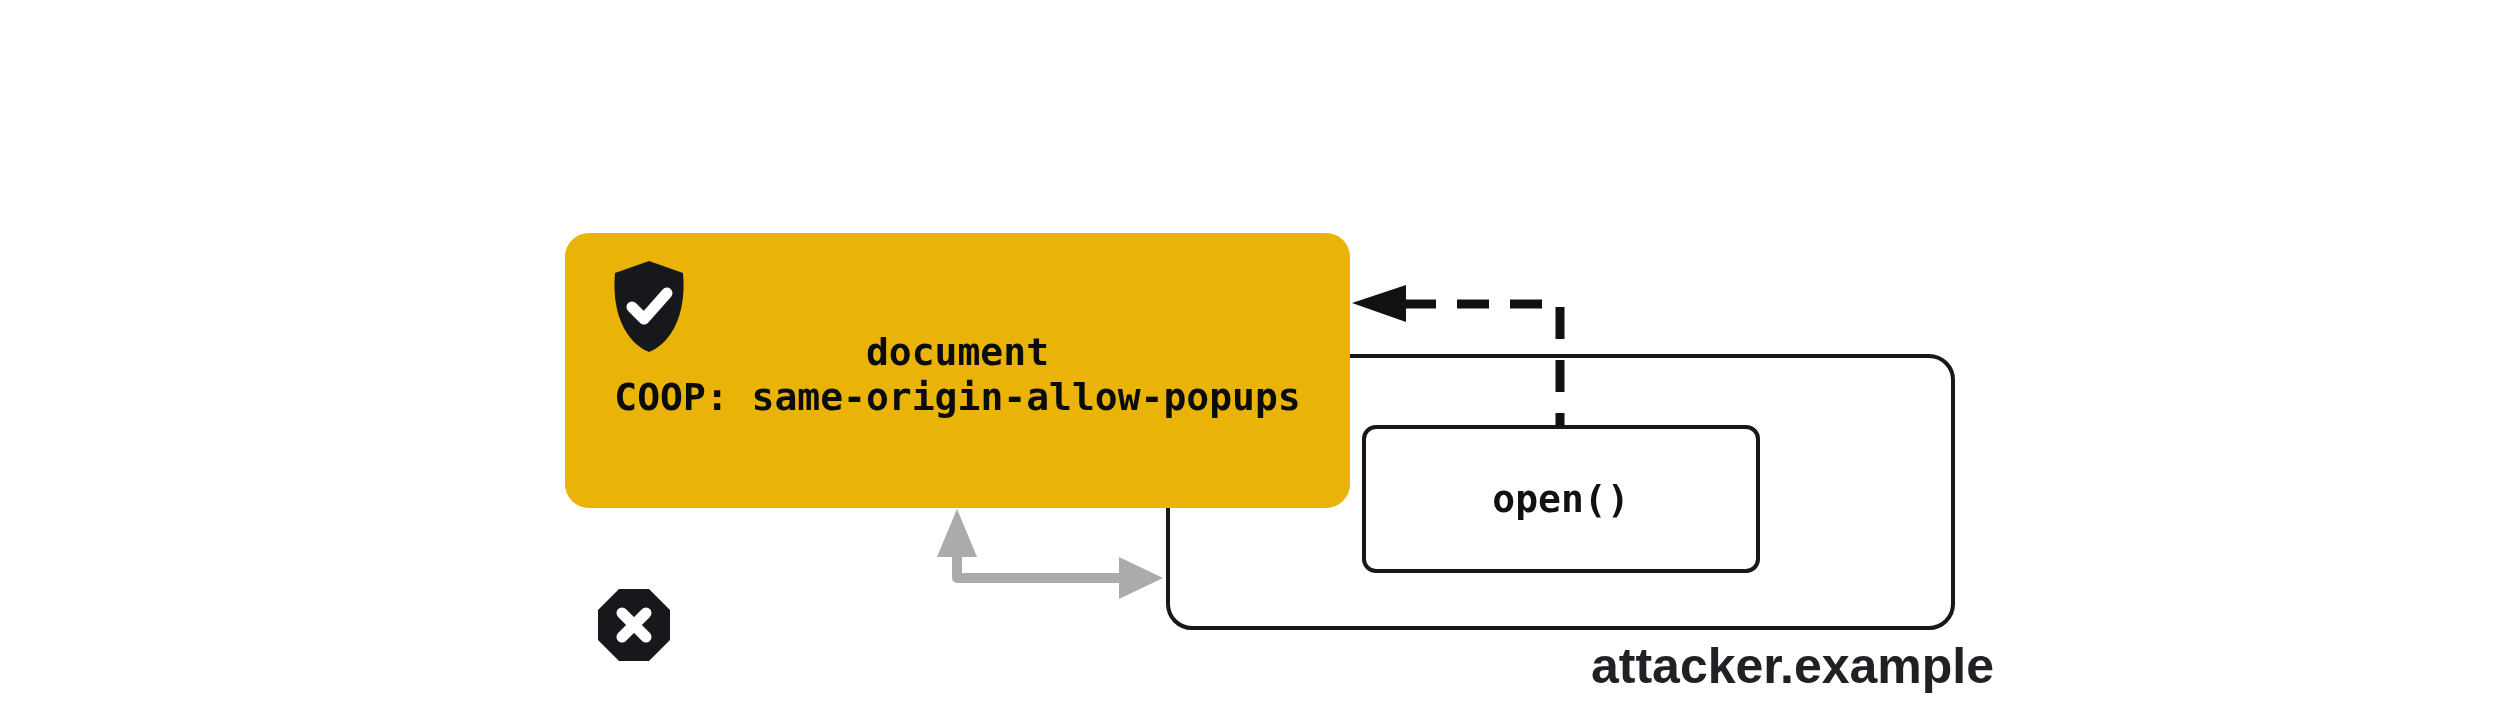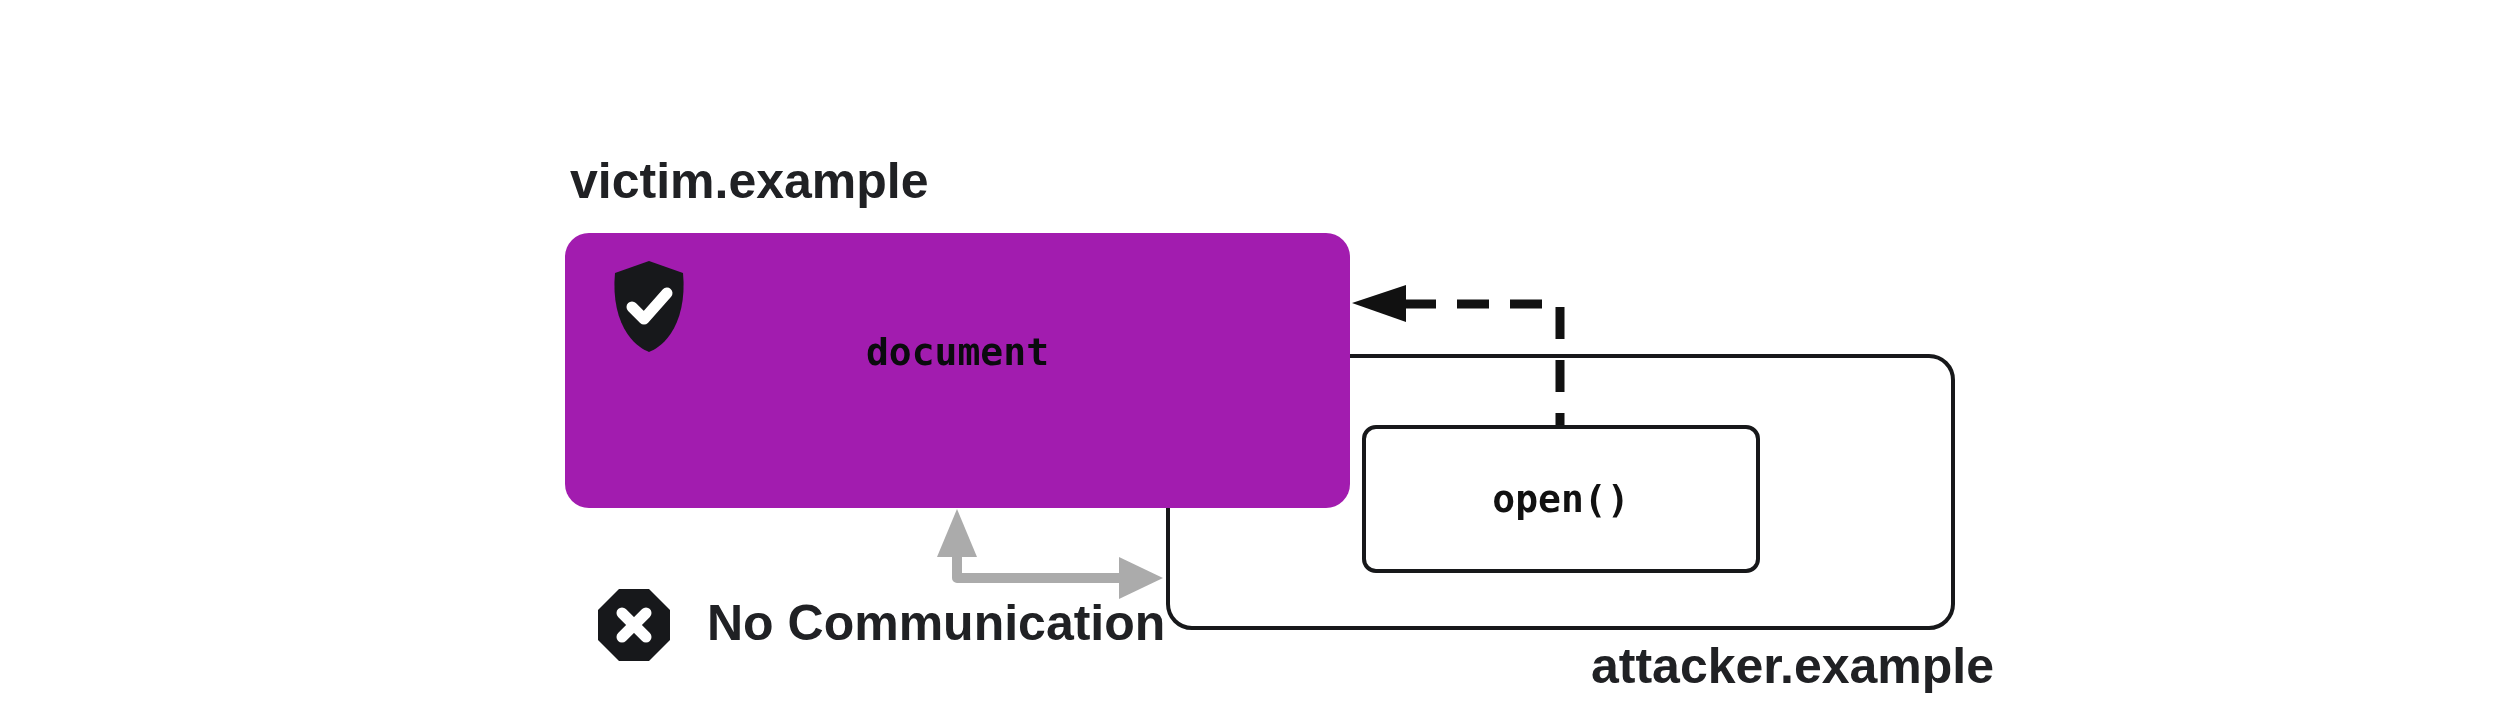--- a/index.html
+++ b/index.html
@@ -7,21 +7,21 @@
     position:relative;width:2500px;height:727px;background:#ffffff;
     overflow:hidden;font-family:"Liberation Sans",sans-serif;
   }
   .domain-label{
     position:absolute;font-weight:700;font-size:50px;line-height:1;
     color:#202124;white-space:nowrap;
   }
   .mono{font-family:"DejaVu Sans Mono","Liberation Mono",monospace;font-weight:700;}
   .victim-box{
     position:absolute;left:565px;top:233px;width:785px;height:275px;
-    background:#a21caf;border-radius:24px;z-index:2;
+    background:#eab308;border-radius:24px;z-index:2;
   }
   .victim-shield{position:absolute;left:45px;top:27px;width:78px;height:92px;}
   .victim-text{
     position:absolute;left:0;top:97px;width:100%;text-align:center;
     font-size:38px;line-height:45px;color:#0a0b0d;white-space:nowrap;
   }
   .attacker-box{
     position:absolute;left:1166px;top:354px;width:789px;height:276px;
     box-sizing:border-box;background:#ffffff;border:4px solid #17181a;
     border-radius:26px;z-index:0;
@@ -36,49 +36,48 @@
   .x-octagon{position:absolute;left:597px;top:588px;width:74px;height:74px;z-index:2;}
   .label-victim{left:570px;top:156px;}
   .label-attacker{left:1552px;top:641px;margin-left:39px;}
   .label-nocomm{left:707px;top:598px;}
 </style>
 </head>
 <body>
 
 <div class="canvas">
 
-  <div class="domain-label label-victim">victim.example</div>
 
   <div class="attacker-box"></div>
 
   <div class="open-box mono">
     <span>open()</span>
   </div>
 
   <div class="victim-box">
     <svg class="victim-shield" viewBox="0 0 78 92">
       <path d="M39 1 L73 13 C75.5 39 70 60 60.5 74 C52.5 85.5 44 90 39 92 C34 90 25.5 85.5 17.5 74 C8 60 2.5 39 5 13 Z" fill="#17181b"></path>
       <polyline points="22,47 34,59 57,33" fill="none" stroke="#ffffff" stroke-width="11" stroke-linecap="round" stroke-linejoin="round"></polyline>
     </svg>
     <div class="victim-text mono">
       <div>document</div>
+      <div>COOP: same-origin-allow-popups</div>
     </div>
   </div>
 
   <div class="domain-label label-attacker">attacker.example</div>
 
   <svg class="x-octagon" viewBox="0 0 74 74">
     <polygon points="22,1 52,1 73,22 73,52 52,73 22,73 1,52 1,22" fill="#17181b"></polygon>
     <g stroke="#ffffff" stroke-width="11" stroke-linecap="round">
       <line x1="25" y1="25" x2="49" y2="49"></line>
       <line x1="49" y1="25" x2="25" y2="49"></line>
     </g>
   </svg>
 
-  <div class="domain-label label-nocomm">No Communication</div>
 
   <svg class="arrow-layer" viewBox="0 0 2500 727">
 
     <g>
       <polyline points="1404,304 1560,304 1560,425" fill="none" stroke="#111111" stroke-width="9" stroke-dasharray="32 21"></polyline>
       <polygon points="1352,303 1406,285 1406,322" fill="#111111"></polygon>
     </g>
 
     <g>
       <polyline points="957,550 957,578 1122,578" fill="none" stroke="#ABABAB" stroke-width="10" stroke-linejoin="round"></polyline>

